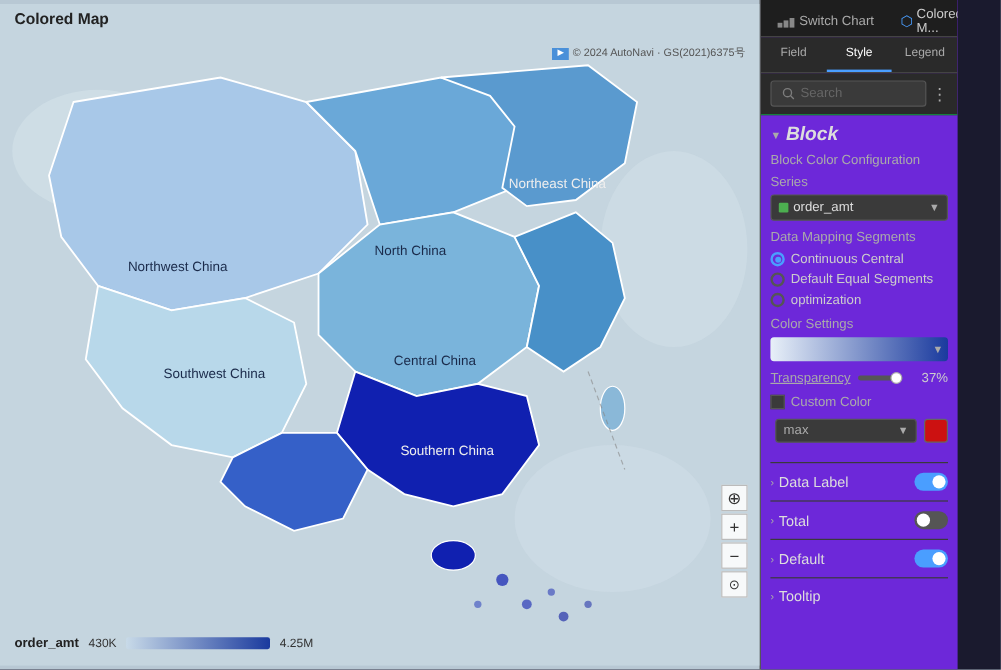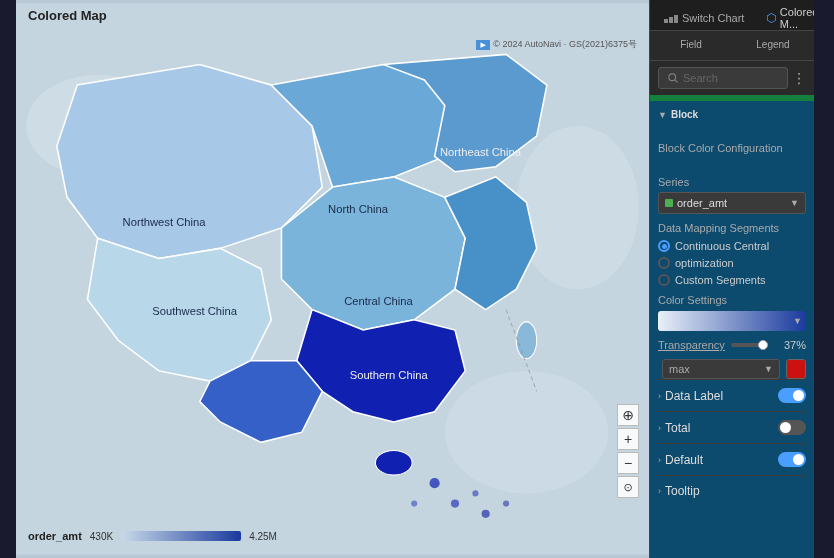--- a/index.html
+++ b/index.html
@@ -6,21 +6,20 @@
     body { width: 834px; height: 558px; background: #1a1a2e; font-family: Arial, sans-serif; display: flex; overflow: hidden; }
 
     
     .map-container {
       width: 634px;
       height: 558px;
       background: #b8c8d4;
       position: relative;
       border-right: 1px solid #444;
       flex-shrink: 0;
-      margin-left: 16px;
     }
 
     .map-title {
       position: absolute;
       top: 8px;
       left: 12px;
       font-size: 13px;
       color: #222;
       font-weight: bold;
       z-index: 10;
@@ -105,21 +104,21 @@
 
     .legend-min, .legend-max {
       font-size: 10px;
       color: #333;
     }
 
     
     .right-panel {
       width: 164px;
       height: 558px;
-      background: #0c4a6e;
+      background: #6d28d9;
       display: flex;
       flex-direction: column;
       overflow: hidden;
     }
 
     
     .panel-header {
       background: #1e1e1e;
       padding: 6px 8px 0 8px;
       display: flex;
@@ -175,21 +174,21 @@
       border-bottom: 2px solid #4a9eff;
     }
 
     
     .panel-search {
       padding: 6px 8px;
       background: #2a2a2a;
       display: flex;
       align-items: center;
       gap: 4px;
-      border-bottom: 6px solid #15803d;
+      border-bottom: 1px solid #15803d;
     }
 
     .search-box {
       flex: 1;
       background: #3a3a3a;
       border: 1px solid #555;
       border-radius: 3px;
       padding: 4px 8px;
       color: #ccc;
       font-size: 11px;
@@ -229,30 +228,31 @@
       margin-bottom: 6px;
       cursor: pointer;
     }
 
     .section-chevron {
       color: #aaa;
       font-size: 9px;
     }
 
     .section-title {
-      font-size: 10px;
+      font-size: 16px;
       color: #ddd;
       font-weight: bold;
+      font-style: italic;
     }
 
     .subsection-label {
       font-size: 11px;
       color: #aaa;
       margin-bottom: 4px;
-      margin-top: 22px;
+      margin-top: 6px;
     }
 
     
     .series-row {
       display: flex;
       align-items: center;
       margin-bottom: 8px;
     }
 
     .series-dropdown {
@@ -419,21 +419,21 @@
 
     .checkbox-label {
       font-size: 11px;
       color: #aaa;
     }
 
     .max-row {
       display: flex;
       align-items: flex-end;
       gap: 6px;
-      margin-bottom: 0;
+      margin-bottom: 16px;
       padding-left: 4px;
     }
 
     .max-dropdown {
       flex: 1;
       background: #3a3a3a;
       border: 1px solid #555;
       border-radius: 3px;
       padding: 3px 6px;
       display: flex;
@@ -600,20 +600,21 @@
     </div>
     <div style="width:1px; height:16px; background:#555; margin:0 2px;"></div>
     <div style="display:flex;align-items:center;gap:3px;">
       <span style="color:#4a9eff;font-size:12px;">⬡</span>
       <span style="font-size:11px;color:#ccc;">Colored M...</span>
     </div>
   </div>
 
   <div class="panel-tabs">
     <div class="panel-tab">Field</div>
+    <div class="panel-tab active">Style</div>
     <div class="panel-tab">Legend</div>
   </div>
 
   <div class="panel-search">
     <div class="search-box">
       <svg class="search-icon-svg" viewBox="0 0 16 16" fill="none">
         <circle cx="7" cy="7" r="4.5" stroke="#aaa" stroke-width="1.5"></circle>
         <line x1="10.5" y1="10.5" x2="14" y2="14" stroke="#aaa" stroke-width="1.5"></line>
       </svg>
       <span style="color:#666;font-size:11px;">Search</span>
@@ -644,45 +645,49 @@
       <div class="segments-section">
         <div class="segments-label">Data Mapping Segments</div>
 
         <div class="radio-option">
           <div class="radio-circle selected">
               <span class="radio-inner"></span>
             </div>
           <span class="radio-label">Continuous Central</span>
         </div>
 
+        <div class="radio-option">
+          <div class="radio-circle"></div>
+          <span class="radio-label">Default Equal Segments</span>
+        </div>
 
         <div class="radio-option">
           <div class="radio-circle"></div>
           <span class="radio-label">optimization</span>
         </div>
 
-        <div class="radio-option">
-          <div class="radio-circle"></div>
-          <span class="radio-label">Custom Segments</span>
-        </div>
       </div>
 
       <div class="color-settings-label">Color Settings</div>
       <div class="color-bar-container">
         <span class="color-bar-arrow">▼</span>
       </div>
 
       <div class="transparency-row">
         <span class="transparency-label">Transparency</span>
         <div class="transparency-slider">
           <div class="transparency-thumb"></div>
         </div>
         <span class="transparency-value">37%</span>
       </div>
 
+      <div class="custom-color-row">
+        <div class="checkbox-box"></div>
+        <span class="checkbox-label">Custom Color</span>
+      </div>
 
       <div class="max-row">
         <div class="max-dropdown">
           <span class="max-label">max</span>
           <span class="dropdown-arrow">▼</span>
         </div>
         <div class="color-swatch"></div>
       </div>
     </div>
 

